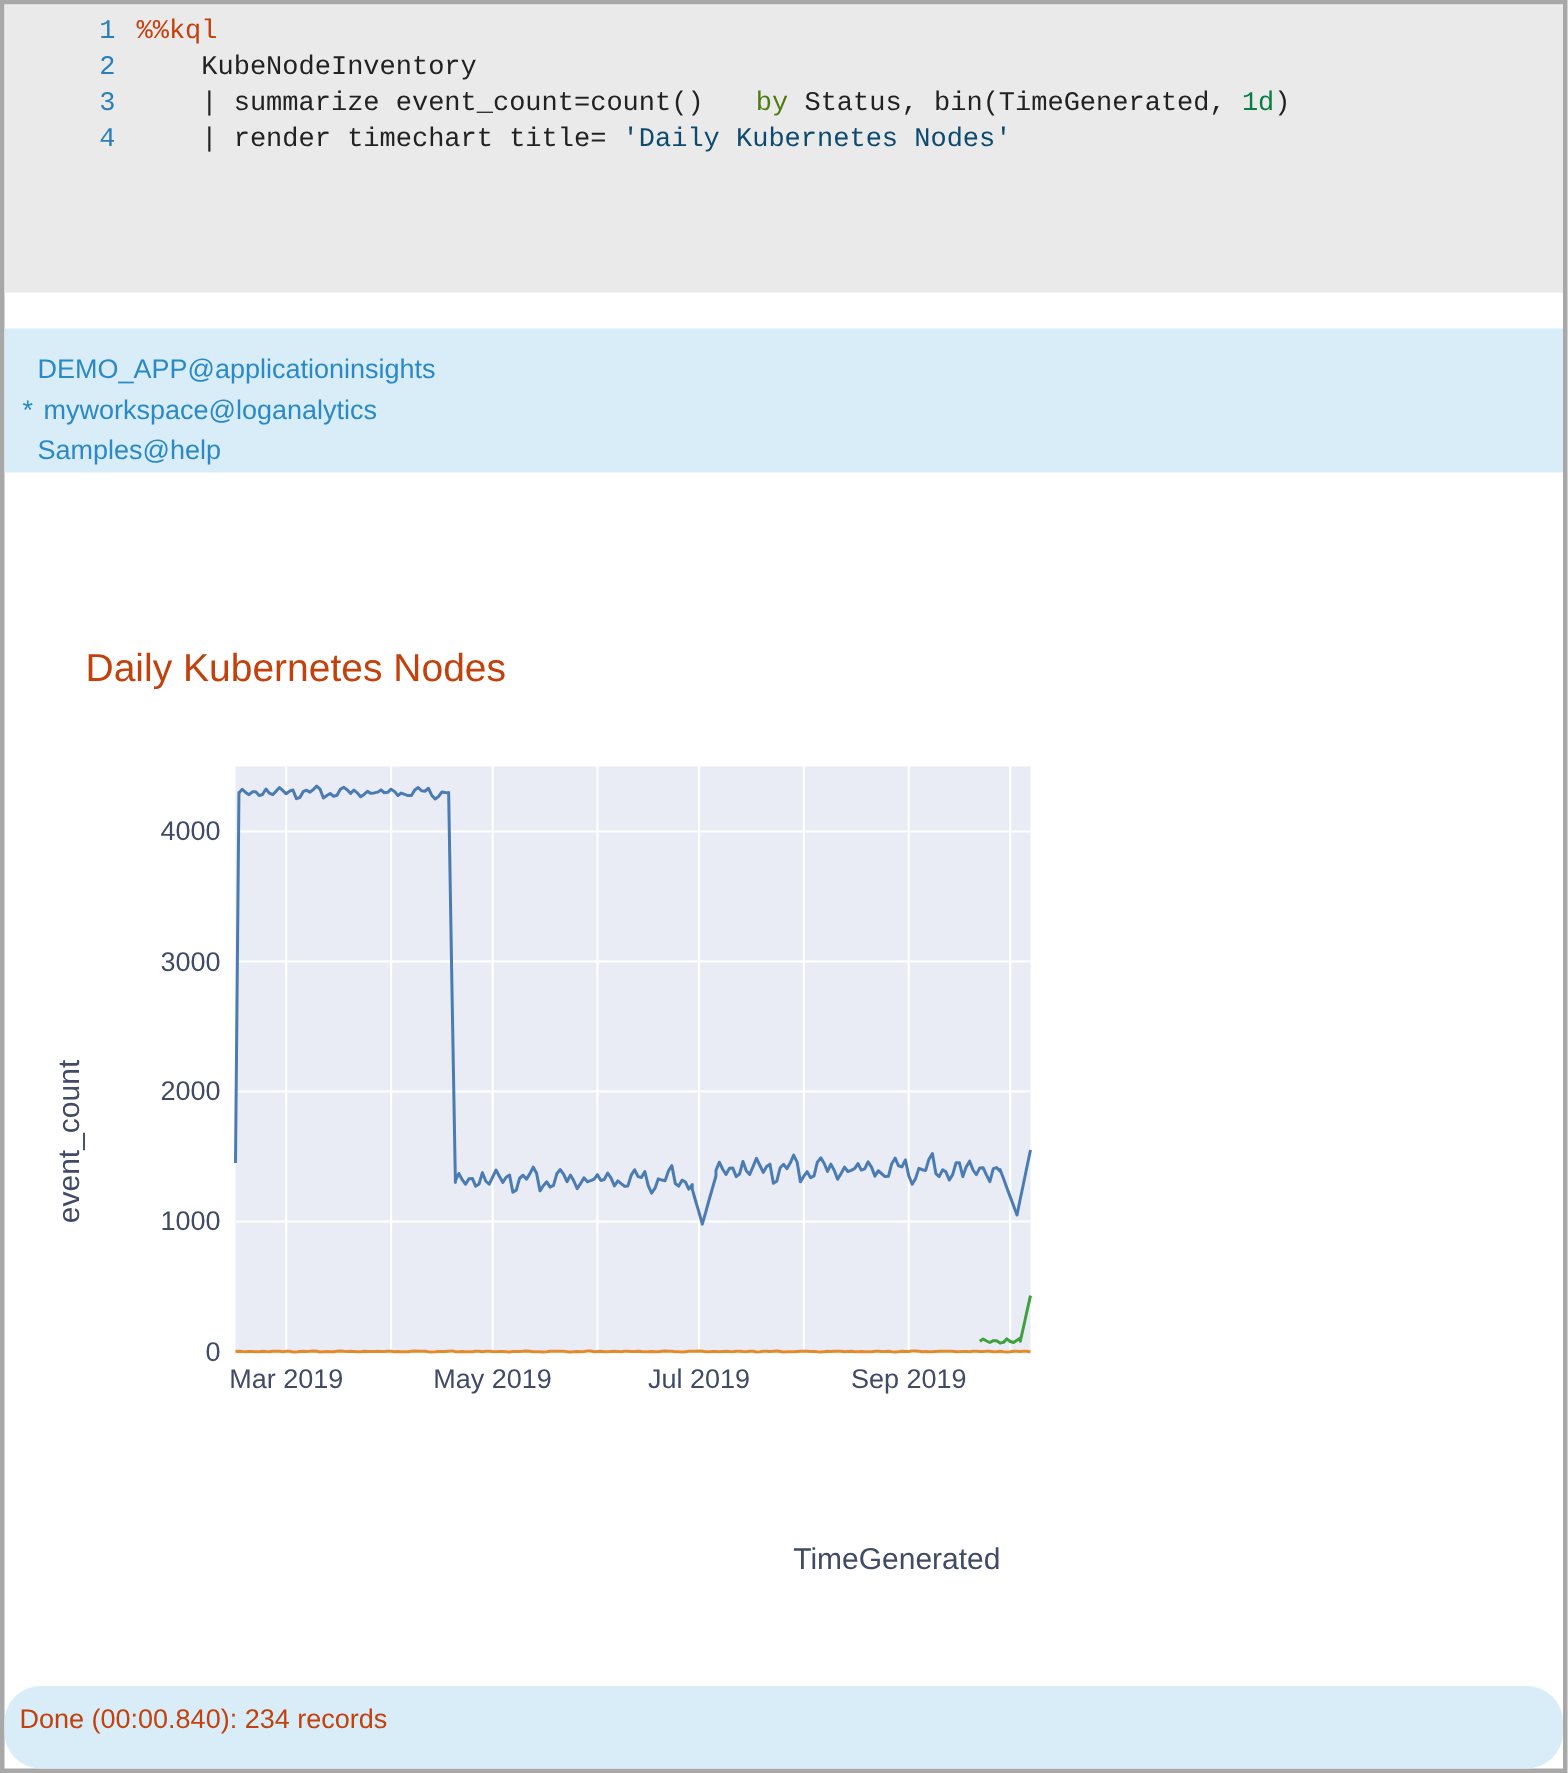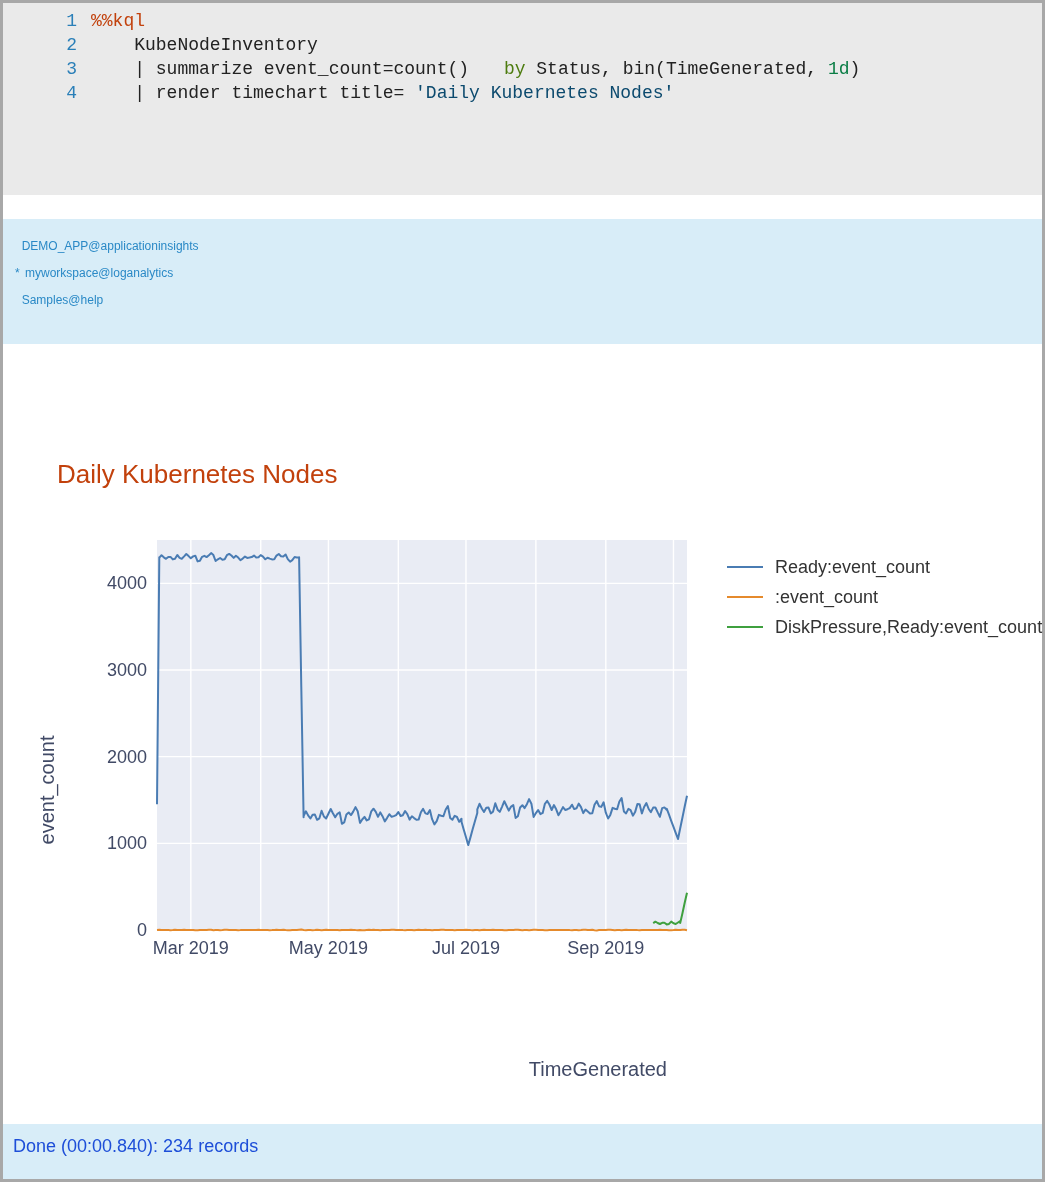--- a/index.html
+++ b/index.html
@@ -32,23 +32,23 @@
     user-select: none;
   }
   .code-text { flex: 1; color: #222; }
   .kw { color: #4d7c0f; margin-left: 24px; }
   .num { color: #0a7d45; }
   .str { color: #0c4a6e; }
   .mg { color: #c2410c; }
 
   .workspaces {
     background: #d8edf8;
-    padding: 14px 12px 30px 12px;
+    padding: 14px 12px 1px 12px;
     color: #2a89c6;
-    font-size: 12px;
+    font-size: 18px;
     line-height: 27px;
     margin-top: 24px;
   }
   .workspaces .row { display: block; }
   .star { color: #2a89c6; padding-right: 2px;}
 
   .chart-area {
     flex: 1;
     padding: 115px 20px 0 54px;
     position: relative;
@@ -88,23 +88,24 @@
     top: 12px;
     font-size: 18px;
     color: #333;
   }
   .legend-item { display: flex; align-items: center; height: 30px; }
   .legend-swatch {
     width: 36px; height: 2px; margin-right: 12px;
   }
   .footer {
     background: #d8edf8;
-    color: #1d4ed8;
+    color: #c2410c;
     font-size: 18px;
     padding: 12px 10px 22px 10px;
+    border-radius: 24px;
   }
   svg text { font-family: "Segoe UI", Arial, sans-serif; }
 </style>
 </head>
 <body>
 
 <div class="frame">
 
   <div class="code-cell" id="code-cell">
       <div class="code-line"><div class="gutter">1</div><div class="code-text"><span class="mg">%%kql</span></div></div>
@@ -148,34 +149,20 @@
           <line x1="586.468085106383" x2="586.468085106383" y1="0" y2="390" stroke="#fff" stroke-width="1.4"></line>
           <text x="103.82978723404256" y="414" text-anchor="middle" font-size="18" fill="#414a66">Mar 2019</text>
           <text x="241.40425531914894" y="414" text-anchor="middle" font-size="18" fill="#414a66">May 2019</text>
           <text x="378.9787234042553" y="414" text-anchor="middle" font-size="18" fill="#414a66">Jul 2019</text>
           <text x="518.8085106382979" y="414" text-anchor="middle" font-size="18" fill="#414a66">Sep 2019</text>
           <path d="M70.0 264.3 L72.3 17.3 L72.3 17.6 L74.5 15.2 L76.8 17.3 L79.0 18.8 L81.3 16.9 L83.5 16.9 L85.8 19.4 L88.0 18.7 L90.3 15.0 L92.6 17.8 L94.8 18.8 L97.1 16.4 L99.3 14.0 L101.6 16.1 L103.8 18.2 L106.1 16.4 L108.3 15.7 L110.6 21.4 L112.9 20.7 L115.1 16.8 L117.4 15.8 L119.6 17.1 L121.9 15.3 L124.1 13.1 L126.4 15.1 L128.6 21.0 L130.9 19.3 L133.1 18.0 L135.4 19.8 L137.7 19.2 L139.9 15.2 L142.2 13.9 L144.4 15.5 L146.7 17.9 L148.9 15.7 L151.2 17.6 L153.4 20.2 L155.7 18.6 L158.0 16.6 L160.2 17.9 L162.5 17.6 L164.7 17.1 L167.0 15.6 L169.2 17.5 L171.5 17.2 L173.7 15.1 L176.0 16.6 L178.3 19.3 L180.5 17.7 L182.8 18.6 L185.0 19.4 L187.3 19.3 L189.5 15.6 L191.8 14.0 L194.0 16.2 L196.3 16.5 L198.6 14.5 L200.8 19.1 L203.1 21.7 L205.3 20.1 L207.6 17.0 L209.8 17.4 L212.1 17.6 L212.1 17.3 L214.3 147.3 L216.6 277.3 L216.6 276.1 L218.9 271.3 L221.1 275.4 L223.4 278.5 L225.6 274.8 L227.9 274.6 L230.1 279.8 L232.4 278.3 L234.6 270.8 L236.9 276.5 L239.1 278.5 L241.4 273.7 L243.7 269.0 L245.9 273.2 L248.2 277.3 L250.4 273.8 L252.7 272.4 L254.9 283.8 L257.2 282.4 L259.4 274.5 L261.7 272.5 L264.0 275.1 L266.2 271.6 L268.5 267.1 L270.7 271.2 L273.0 282.9 L275.2 279.5 L277.5 276.9 L279.7 280.4 L282.0 279.3 L284.3 271.3 L286.5 268.7 L288.8 271.9 L291.0 276.8 L293.3 272.4 L295.5 276.2 L297.8 281.4 L300.0 278.1 L302.3 274.2 L304.6 276.8 L306.8 276.1 L309.1 275.1 L311.3 272.1 L313.6 276.0 L315.8 275.3 L318.1 271.1 L320.3 274.2 L322.6 279.6 L324.9 276.3 L327.1 278.1 L329.4 279.8 L331.6 279.6 L333.9 272.2 L336.1 268.9 L338.4 273.4 L340.6 274.0 L342.9 270.0 L345.1 279.2 L347.4 284.4 L349.7 281.1 L351.9 274.9 L354.2 275.7 L356.4 276.2 L358.7 269.5 L360.9 266.1 L363.2 278.0 L365.4 279.8 L367.7 275.8 L370.0 277.0 L372.2 281.8 L374.5 278.7 L374.5 281.7 L376.7 289.5 L379.0 297.3 L381.2 305.1 L381.2 305.1 L383.5 297.1 L385.7 289.0 L388.0 281.0 L390.3 273.0 L390.3 269.3 L392.5 263.8 L394.8 268.5 L397.0 272.0 L399.3 267.8 L401.5 267.6 L403.8 273.4 L406.0 271.7 L408.3 263.3 L410.6 269.7 L412.8 271.9 L415.1 266.6 L417.3 261.2 L419.6 266.0 L421.8 270.6 L424.1 266.6 L426.3 265.1 L428.6 277.9 L430.9 276.3 L433.1 267.5 L435.4 265.2 L437.6 268.1 L439.9 264.2 L442.1 259.1 L444.4 263.7 L446.6 276.9 L448.9 273.1 L451.1 270.1 L453.4 274.1 L455.7 272.9 L457.9 263.8 L460.2 260.9 L462.4 264.5 L464.7 270.0 L466.9 265.1 L469.2 269.3 L471.4 275.2 L473.7 271.4 L476.0 267.1 L478.2 270.0 L480.5 269.2 L482.7 268.1 L485.0 264.7 L487.2 269.1 L489.5 268.3 L491.7 263.6 L494.0 267.1 L496.3 273.1 L498.5 269.5 L500.8 271.5 L503.0 273.4 L505.3 273.2 L507.5 264.8 L509.8 261.1 L512.0 266.2 L514.3 266.9 L516.6 262.3 L518.8 272.7 L521.1 278.5 L523.3 274.9 L525.6 267.9 L527.8 268.8 L530.1 269.3 L532.3 261.8 L534.6 258.0 L536.9 271.4 L539.1 273.4 L541.4 268.9 L543.6 270.2 L545.9 275.7 L548.1 272.1 L550.4 264.1 L552.6 264.2 L554.9 273.4 L557.1 267.0 L559.4 263.1 L561.7 269.0 L563.9 272.1 L566.2 267.6 L568.4 267.5 L570.7 272.4 L572.9 276.8 L575.2 268.1 L577.4 267.4 L579.7 269.8 L579.7 268.7 L582.0 274.7 L584.2 280.8 L586.5 286.9 L588.7 292.9 L591.0 299.0 L591.0 299.0 L593.2 288.2 L595.5 277.3 L597.7 266.5 L600.0 255.7 " fill="none" stroke="#4a7cb3" stroke-width="2" stroke-linejoin="round"></path>
           <path d="M70.0 390.0 L72.3 389.8 L74.5 390.0 L76.8 390.1 L79.0 390.0 L81.3 390.0 L83.5 390.2 L85.8 390.1 L88.0 389.8 L90.3 390.0 L92.6 390.1 L94.8 389.9 L97.1 389.8 L99.3 389.9 L101.6 390.1 L103.8 389.9 L106.1 389.9 L108.3 390.3 L110.6 390.3 L112.9 390.0 L115.1 389.9 L117.4 390.0 L119.6 389.9 L121.9 389.7 L124.1 389.8 L126.4 390.3 L128.6 390.1 L130.9 390.0 L133.1 390.2 L135.4 390.1 L137.7 389.8 L139.9 389.7 L142.2 389.9 L144.4 390.0 L146.7 389.9 L148.9 390.0 L151.2 390.2 L153.4 390.1 L155.7 389.9 L158.0 390.0 L160.2 390.0 L162.5 390.0 L164.7 389.9 L167.0 390.0 L169.2 390.0 L171.5 389.8 L173.7 389.9 L176.0 390.1 L178.3 390.0 L180.5 390.1 L182.8 390.2 L185.0 390.1 L187.3 389.9 L189.5 389.7 L191.8 389.9 L194.0 389.9 L196.3 389.8 L198.6 390.1 L200.8 390.3 L203.1 390.2 L205.3 390.0 L207.6 390.0 L209.8 390.0 L212.1 389.8 L214.3 389.6 L216.6 390.1 L218.9 390.2 L221.1 390.0 L223.4 390.1 L225.6 390.2 L227.9 390.1 L230.1 389.8 L232.4 389.9 L234.6 390.2 L236.9 389.9 L239.1 389.8 L241.4 390.0 L243.7 390.1 L245.9 390.0 L248.2 390.0 L250.4 390.1 L252.7 390.3 L254.9 390.0 L257.2 390.0 L259.4 390.0 L261.7 389.9 L264.0 389.7 L266.2 389.9 L268.5 390.1 L270.7 390.2 L273.0 390.1 L275.2 390.3 L277.5 390.2 L279.7 389.9 L282.0 389.8 L284.3 389.9 L286.5 389.8 L288.8 389.9 L291.0 390.1 L293.3 390.3 L295.5 390.1 L297.8 390.0 L300.0 390.1 L302.3 390.0 L304.6 389.7 L306.8 389.7 L309.1 390.1 L311.3 390.0 L313.6 389.9 L315.8 390.1 L318.1 390.2 L320.3 390.0 L322.6 389.9 L324.9 390.0 L327.1 390.2 L329.4 389.9 L331.6 389.8 L333.9 390.0 L336.1 390.0 L338.4 389.8 L340.6 390.0 L342.9 390.1 L345.1 390.2 L347.4 390.0 L349.7 390.1 L351.9 390.1 L354.2 389.8 L356.4 389.7 L358.7 389.9 L360.9 389.9 L363.2 390.1 L365.4 390.1 L367.7 390.3 L370.0 390.1 L372.2 389.9 L374.5 389.9 L376.7 389.9 L379.0 389.7 L381.2 389.9 L383.5 390.1 L385.7 390.2 L388.0 390.0 L390.3 390.0 L392.5 390.2 L394.8 390.0 L397.0 389.8 L399.3 390.0 L401.5 390.1 L403.8 389.9 L406.0 389.8 L408.3 390.0 L410.6 390.1 L412.8 389.9 L415.1 389.9 L417.3 390.3 L419.6 390.2 L421.8 389.9 L424.1 389.9 L426.3 390.0 L428.6 389.8 L430.9 389.7 L433.1 390.0 L435.4 390.3 L437.6 390.1 L439.9 390.1 L442.1 390.2 L444.4 390.0 L446.6 389.8 L448.9 389.8 L451.1 389.9 L453.4 390.0 L455.7 390.0 L457.9 390.2 L460.2 390.3 L462.4 390.1 L464.7 389.9 L466.9 390.0 L469.2 389.9 L471.4 389.9 L473.7 389.9 L476.0 390.1 L478.2 390.0 L480.5 389.9 L482.7 390.1 L485.0 390.2 L487.2 390.0 L489.5 390.1 L491.7 390.2 L494.0 390.1 L496.3 389.8 L498.5 389.8 L500.8 390.0 L503.0 390.0 L505.3 389.8 L507.5 390.2 L509.8 390.4 L512.0 390.1 L514.3 389.9 L516.6 390.0 L518.8 390.0 L521.1 389.7 L523.3 389.7 L525.6 389.9 L527.8 390.2 L530.1 390.0 L532.3 390.1 L534.6 390.2 L536.9 390.0 L539.1 389.8 L541.4 389.9 L543.6 389.9 L545.9 389.9 L548.1 389.9 L550.4 390.1 L552.6 390.2 L554.9 390.0 L557.1 390.0 L559.4 390.1 L561.7 389.9 L563.9 389.9 L566.2 390.0 L568.4 390.0 L570.7 389.9 L572.9 389.8 L575.2 390.1 L577.4 390.1 L579.7 389.9 L582.0 390.2 L584.2 390.3 L586.5 390.1 L588.7 389.8 L591.0 389.9 L593.2 390.0 L595.5 389.8 L597.7 389.8 L600.0 390.3 " fill="none" stroke="#e58a2c" stroke-width="2" stroke-linejoin="round"></path>
           <path d="M566.2 383.2 L568.4 381.7 L570.7 383.0 L572.9 384.0 L575.2 382.8 L577.4 382.8 L579.7 384.4 L582.0 383.9 L584.2 381.6 L586.5 383.3 L588.7 384.0 L591.0 382.5 L593.2 381.0 L593.2 383.1 L595.5 373.0 L597.7 362.8 L600.0 352.7 " fill="none" stroke="#3fa03f" stroke-width="2" stroke-linejoin="round"></path>
         </svg>
 
-      <div class="legend" id="legend">
-          <div class="legend-item">
-            <span class="legend-swatch" style="background:#4a7cb3"></span>
-            <span>Ready:event_count</span>
-          </div>
-          <div class="legend-item">
-            <span class="legend-swatch" style="background:#e58a2c"></span>
-            <span>:event_count</span>
-          </div>
-          <div class="legend-item">
-            <span class="legend-swatch" style="background:#3fa03f"></span>
-            <span>DiskPressure,Ready:event_count</span>
-          </div>
-        </div>
     </div>
 
     <div class="xlabel">TimeGenerated</div>
   </div>
 
   <div class="footer">
     <span>Done (00:00.840): 234 records</span>
   </div>
 
 </div>

